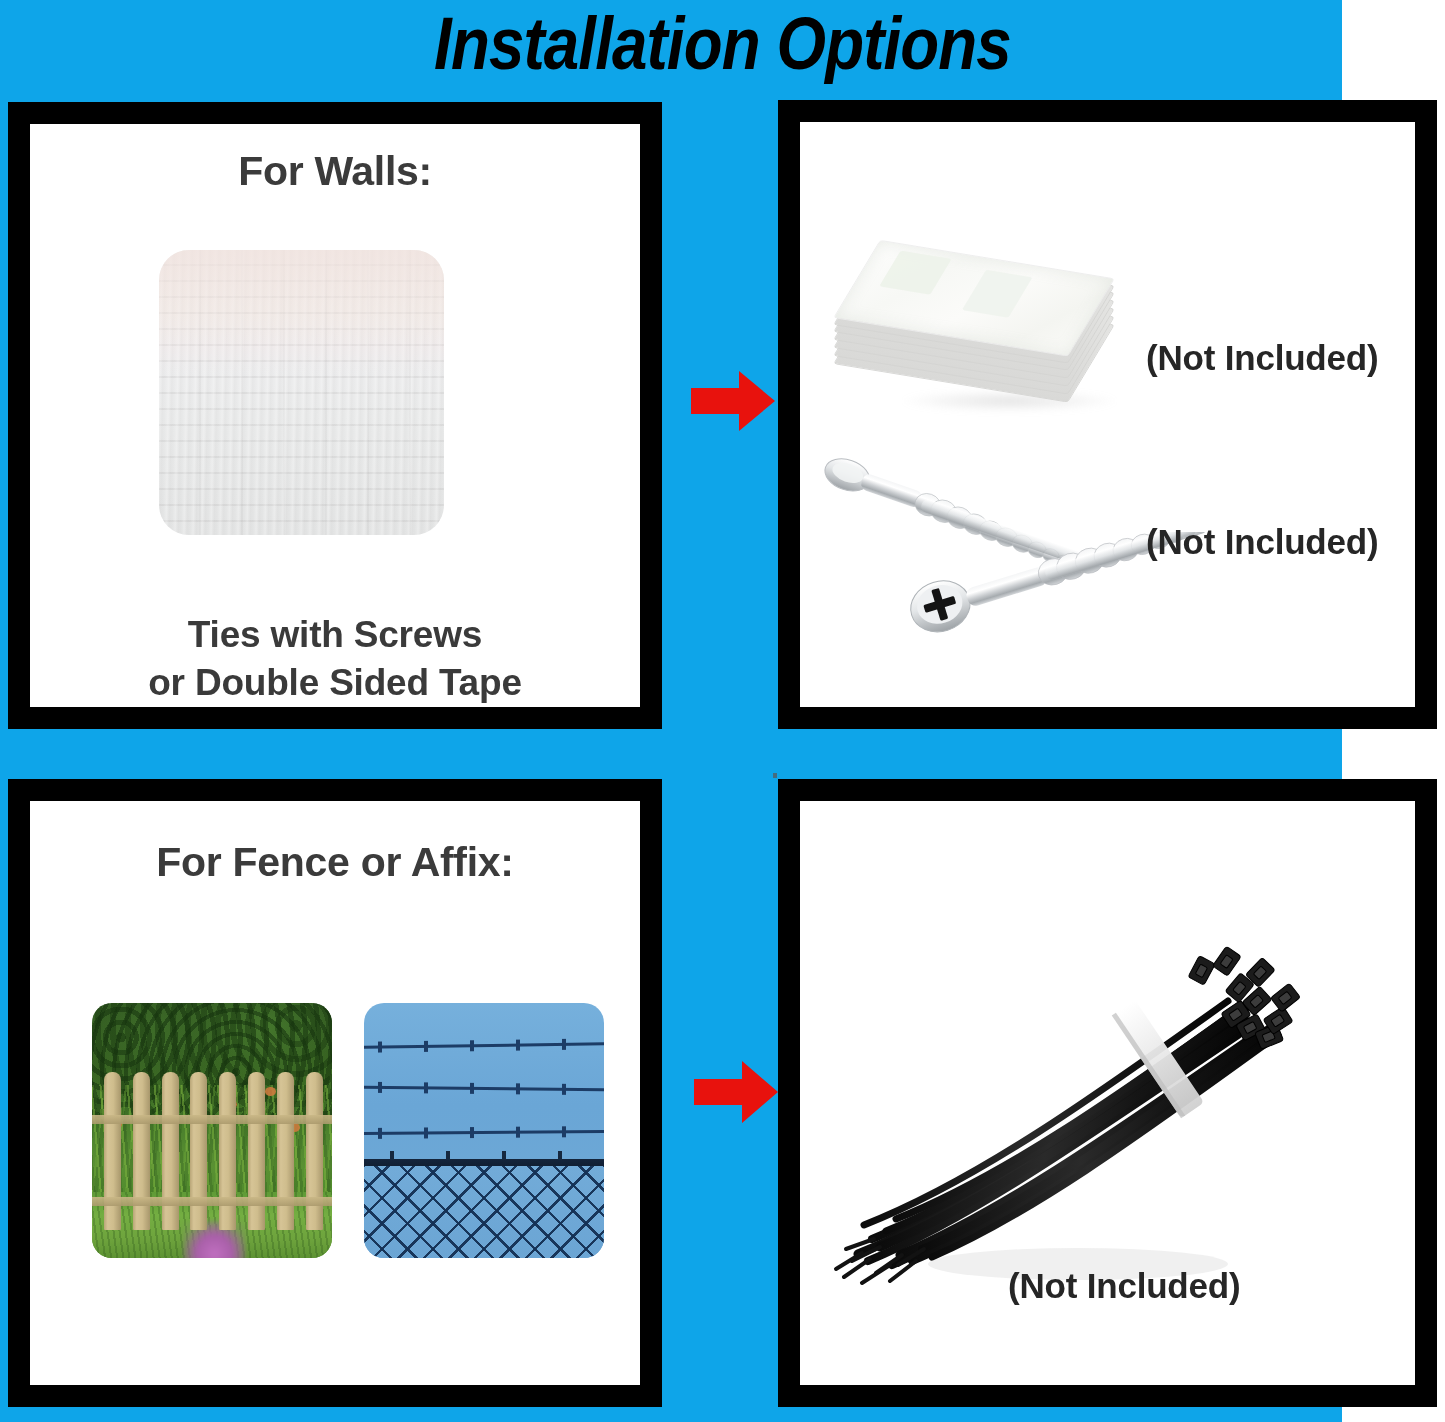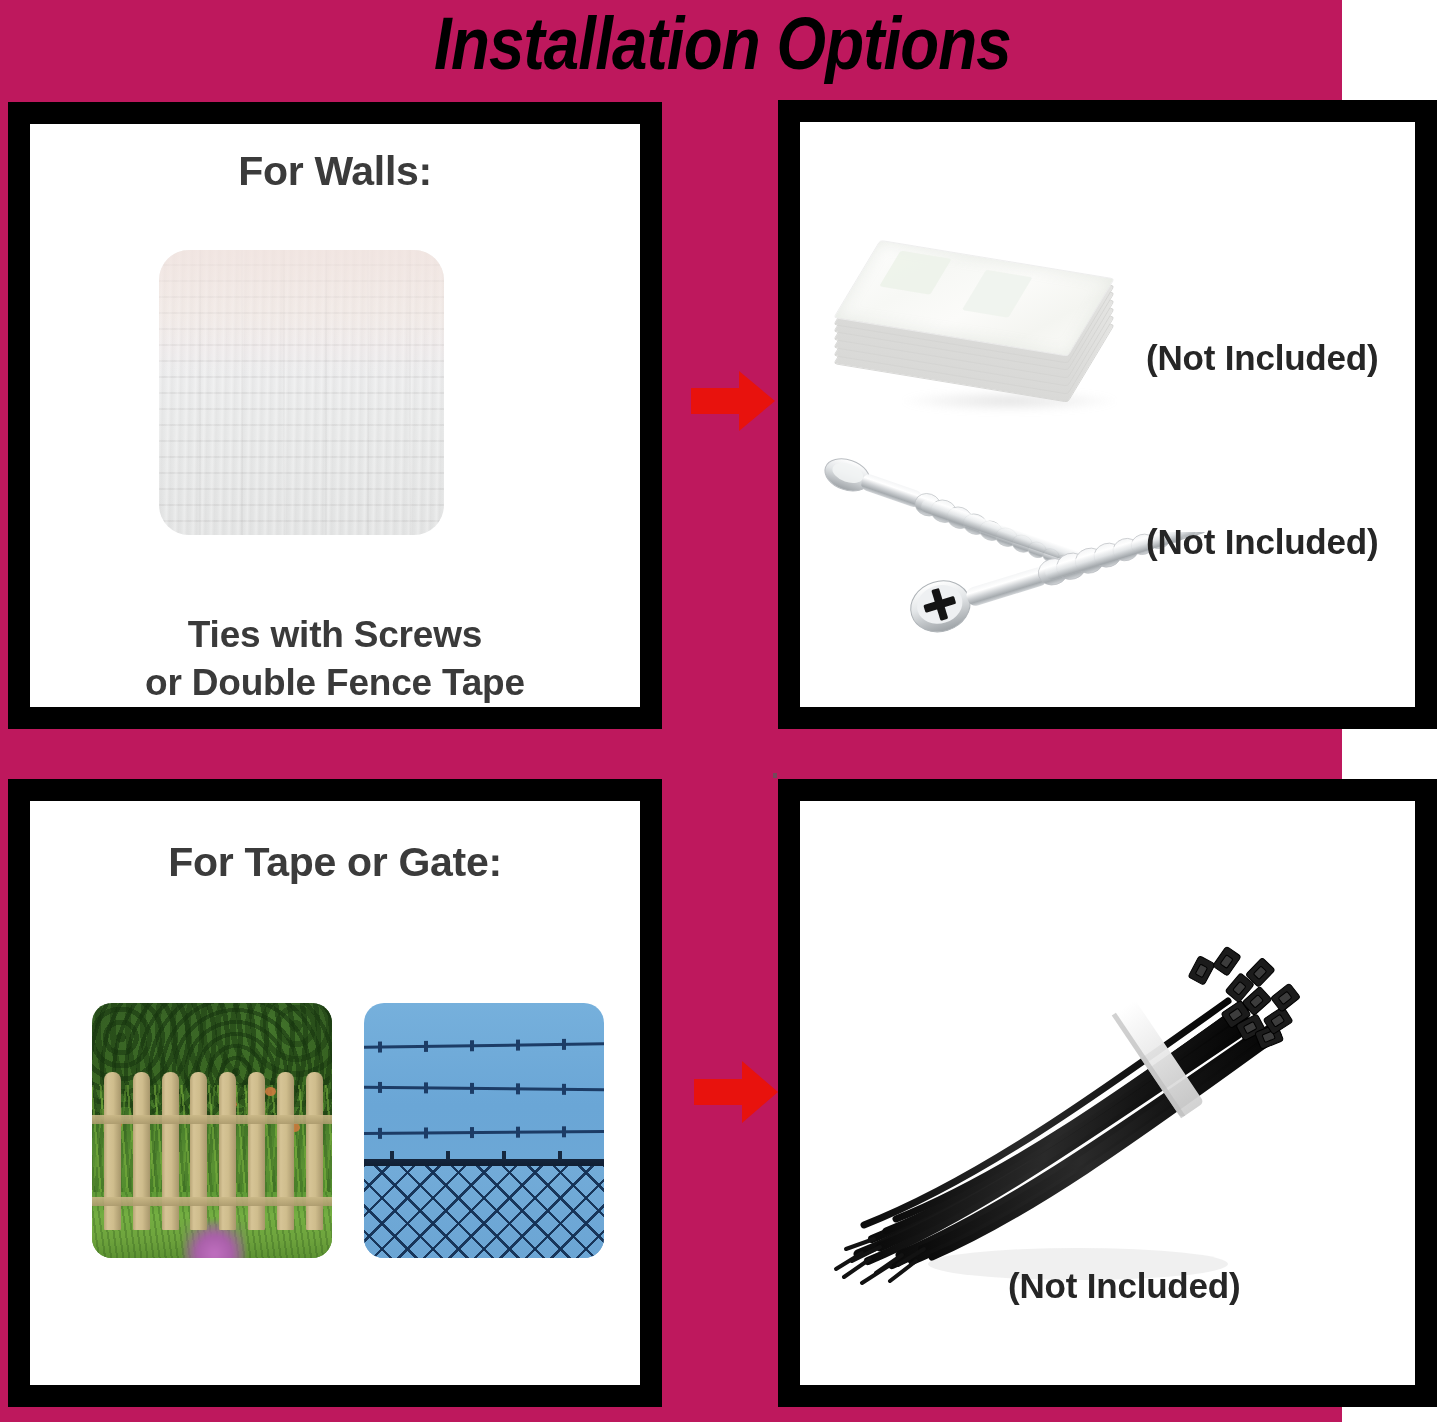--- a/index.html
+++ b/index.html
@@ -10,21 +10,21 @@
     height: 1422px;
     background: #ffffff;
     font-family: "Liberation Sans", "DejaVu Sans", sans-serif;
     overflow: hidden;
   }
 
   #page {
     position: relative;
     width: 1342px;
     height: 1422px;
-    background: #be185d;
+    background: #0ea5e9;
   }
 
   
   .title {
     position: absolute;
     left: 0;
     top: -2px;
     width: 1445px;
     text-align: center;
     font-family: "Liberation Sans", "DejaVu Sans", sans-serif;
@@ -374,21 +374,21 @@
 
       <div id="wall-swatch">
         <div class="brick-lines"></div>
         <div class="brick-verts"></div>
         <div class="grain"></div>
         <div class="warm-wash"></div>
       </div>
 
       <div class="panel-caption" id="caption-walls">
         <div>Ties with Screws</div>
-        <div>or Double Fence Tape</div>
+        <div>or Double Sided Tape</div>
       </div>
 
     </div>
   </div>
 
   <div class="red-arrow" id="arrow-top">
     <svg viewBox="0 0 84 60" width="84" height="60" aria-hidden="true">
       <polygon points="0,17 48,17 48,0 84,30 48,60 48,43 0,43" fill="#e8120d"></polygon>
     </svg>
   </div>
@@ -485,21 +485,21 @@
       </div>
 
       <div class="not-included" id="ni-screws">(Not Included)</div>
 
     </div>
   </div>
 
   <div class="panel" id="panel-fence">
     <div class="panel-inner">
 
-      <div class="panel-heading" id="heading-fence">For Tape or Gate:</div>
+      <div class="panel-heading" id="heading-fence">For Fence or Affix:</div>
 
       <div class="fence-photo" id="photo-wood">
         <div class="sky-hedge"></div>
         <div class="hedge-texture"></div>
         <div class="grass-blades"></div>
         <div class="flowers">
           <i style="left:18%;top:35%"></i>
           <i style="left:31%;top:30%"></i>
           <i style="left:42%;top:52%"></i>
           <i style="left:56%;top:38%"></i>

